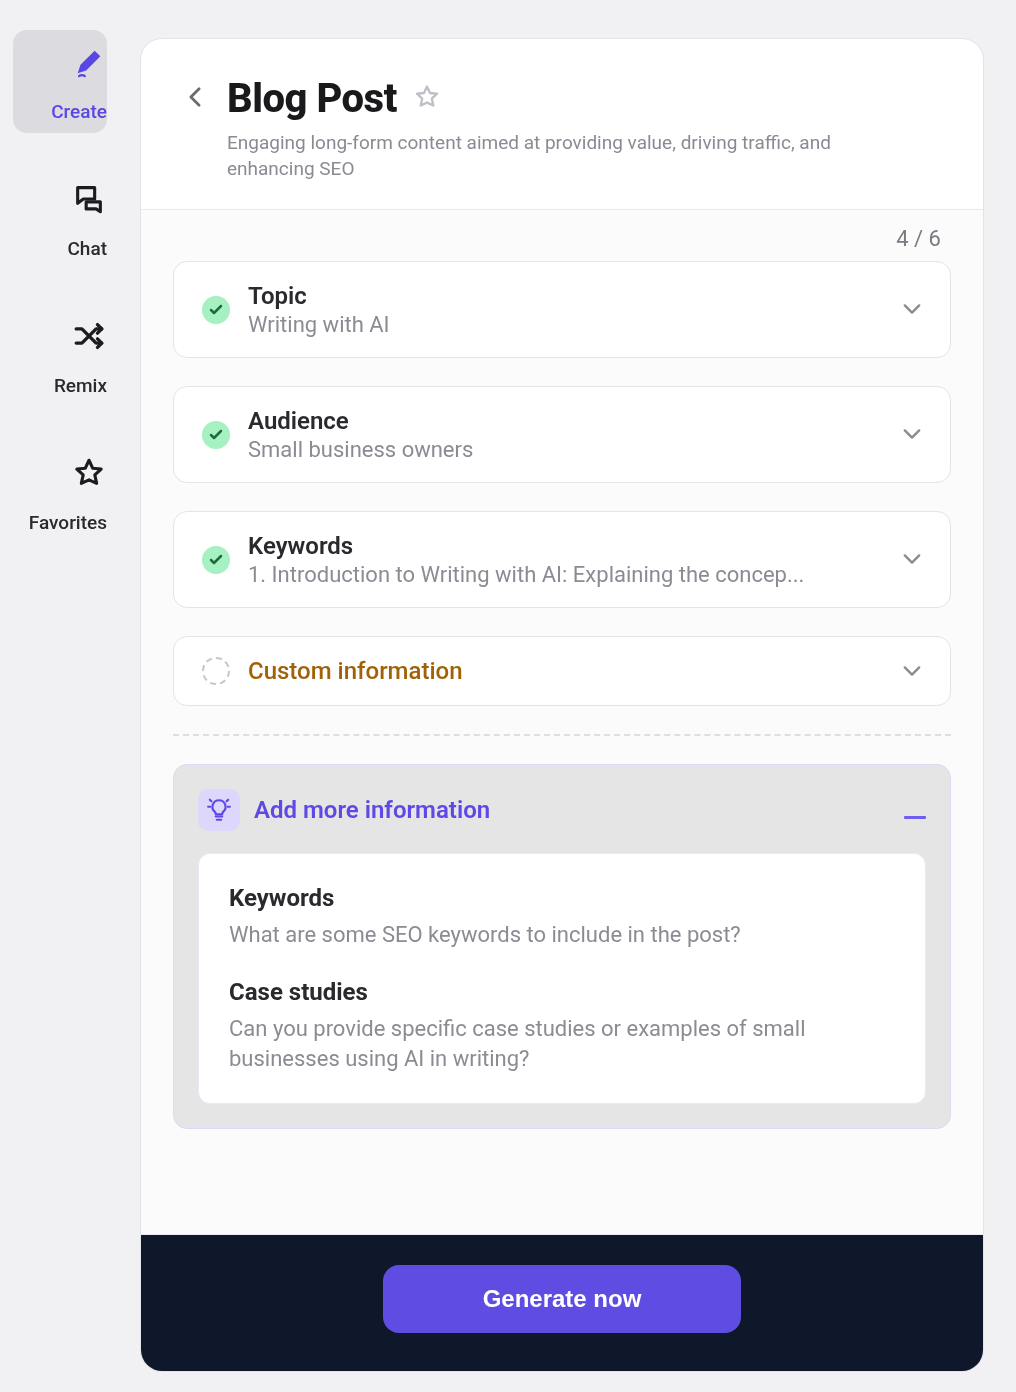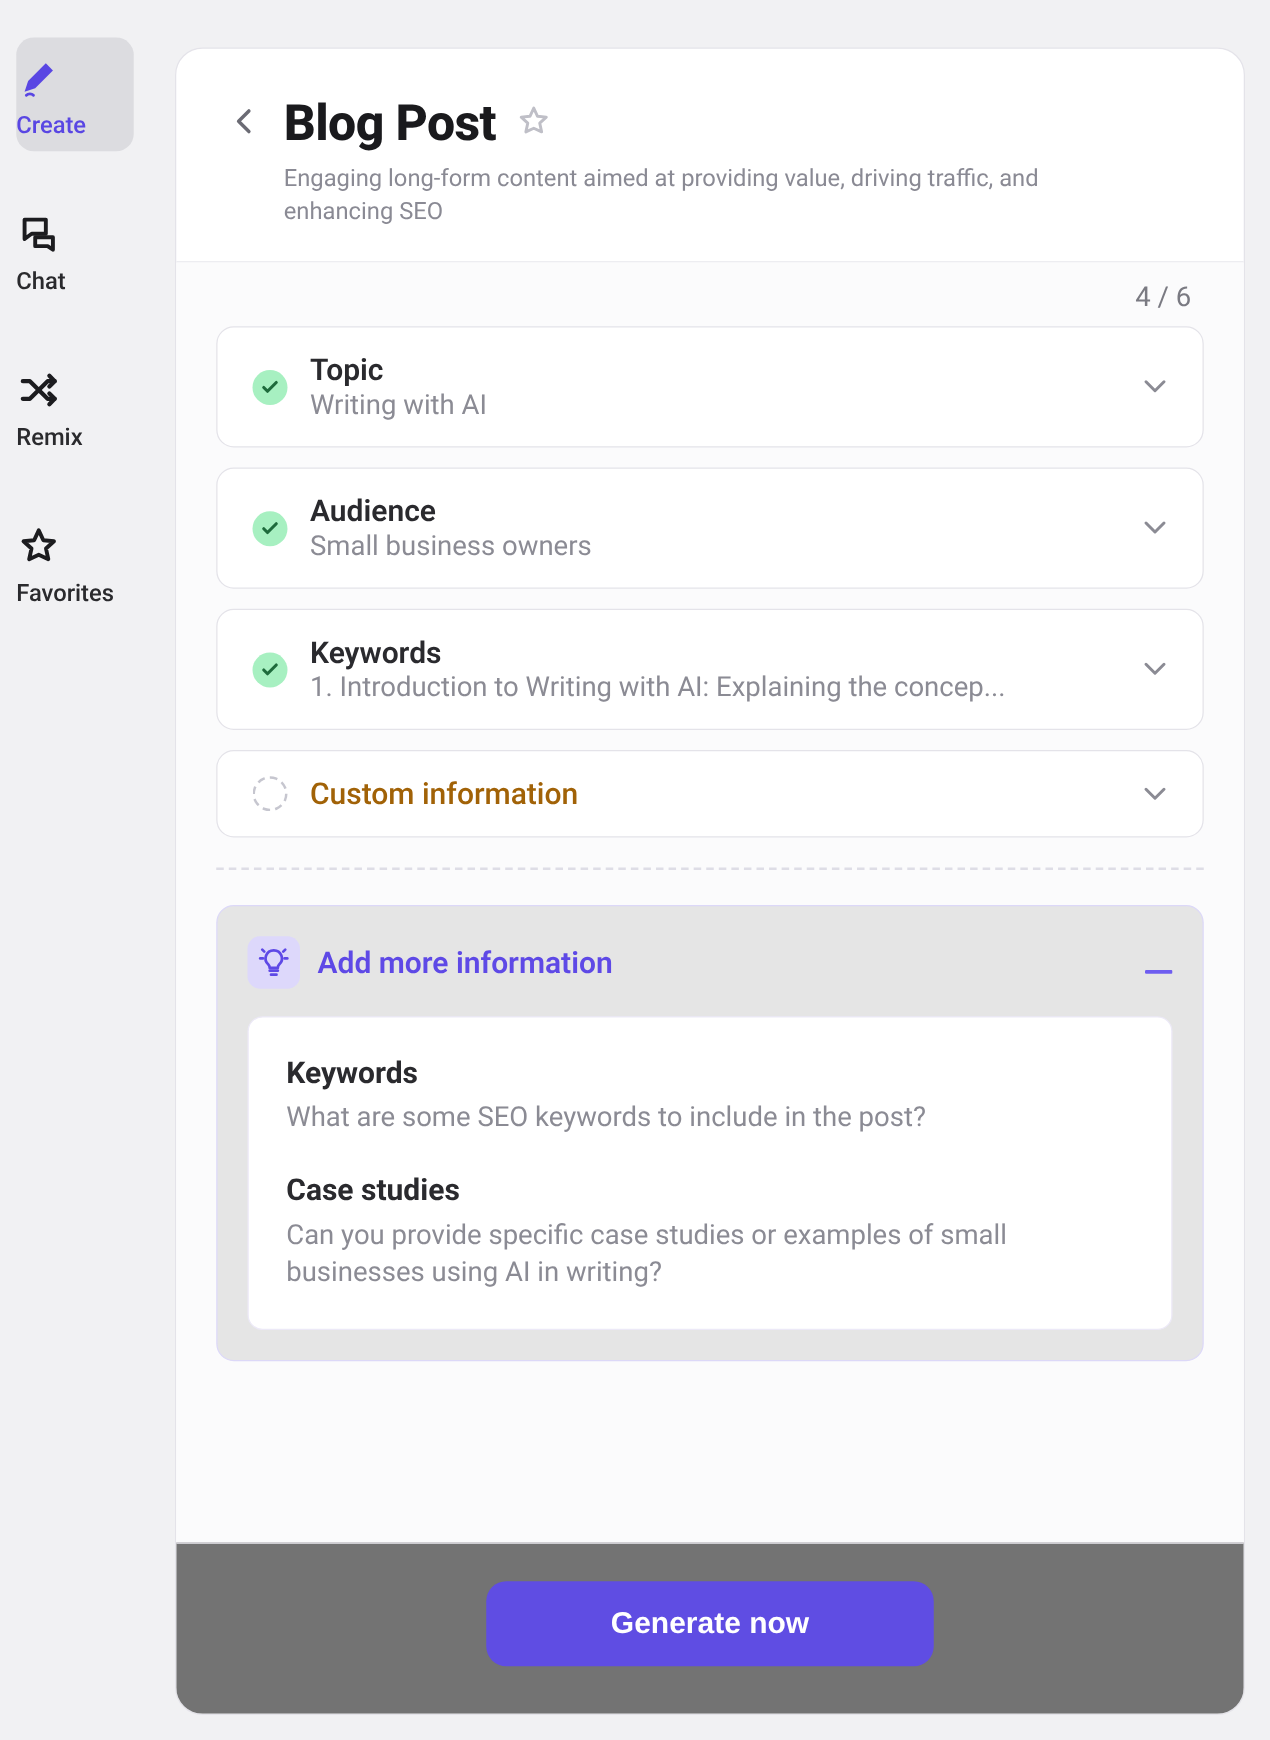--- a/index.html
+++ b/index.html
@@ -15,36 +15,36 @@
     width: 120px;
     padding-top: 30px;
     display: flex;
     flex-direction: column;
     align-items: center;
     gap: 34px;
   }
   .side-item {
     display: flex;
     flex-direction: column;
-    align-items: flex-start;
-    gap: 8px;
+    align-items: flex-end;
+    gap: 20px;
     cursor: pointer;
     width: 94px;
     padding: 14px 0 10px 0;
     border-radius: 14px;
   }
   .side-item.active { background: #dcdce0; }
   .side-label { font-size: 19px; font-weight: 500; color: #2a2a2d; }
   .side-item.active .side-label { color: #5946e3; }
   .side-icon { width: 36px; height: 36px; display:flex; align-items:center; justify-content:center; color:#1c1c1f; }
   .side-item.active .side-icon { color: #5946e3; }
 
   .main {
     flex: 1;
-    padding: 38px 20px 20px 20px;
+    padding: 38px 32px 20px 20px;
   }
   .card {
     width: 100%;
     height: 100%;
     background: #ffffff;
     border: 1px solid #e4e3e9;
     border-radius: 22px;
     display: flex;
     flex-direction: column;
     overflow: hidden;
@@ -76,21 +76,21 @@
   .progress {
     text-align: right;
     font-size: 22px;
     color:#7a7a82;
     padding: 2px 10px 10px 0;
   }
   .accordion {
     background:#ffffff;
     border:1px solid #e4e3e9;
     border-radius: 14px;
-    margin-bottom: 16px;
+    margin-bottom: 28px;
     padding: 20px 28px;
     display:flex;
     align-items:center;
     gap: 18px;
     cursor:pointer;
   }
   .status-dot {
     width: 28px; height: 28px; border-radius: 50%;
     background:#a7f0c1;
     display:flex; align-items:center; justify-content:center;
@@ -132,21 +132,21 @@
   .more-box {
     background:#ffffff; border:1px solid #ece9f7; border-radius:12px;
     padding: 30px 30px;
   }
   .more-item { margin-bottom: 28px; }
   .more-item:last-child { margin-bottom: 0; }
   .more-item-title { font-size: 24px; font-weight:700; color:#2a2a2e; margin-bottom:8px; }
   .more-item-desc { font-size: 22px; color:#8b8b94; line-height:1.35; }
 
   .footer {
-    background:#737373;
+    background:#0f172a;
     border-top:1px solid #eceaf1;
     padding: 30px 0 38px 0;
     display:flex; justify-content:center;
   }
   .generate-btn {
     background:#5f4de3;
     color:#ffffff;
     font-size: 24px;
     font-weight:600;
     border:none;

